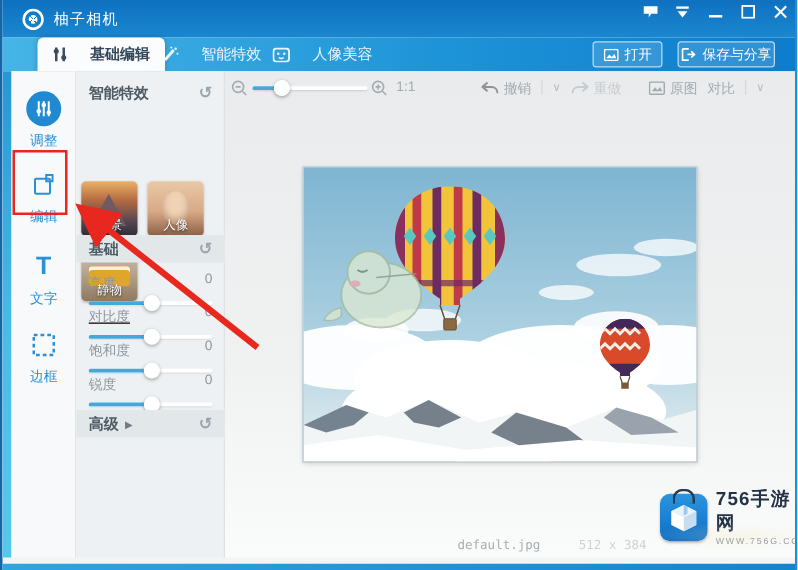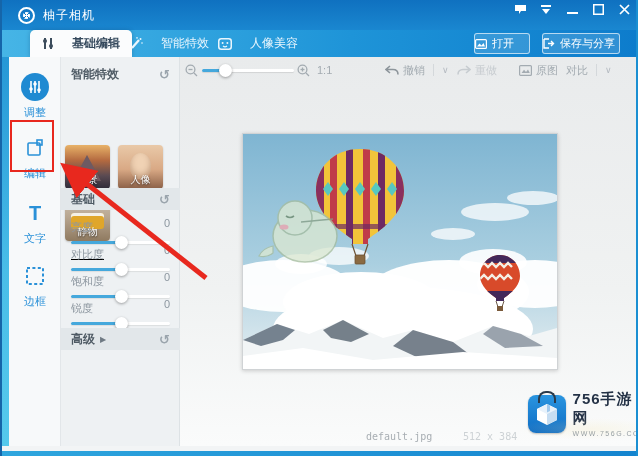--- a/index.html
+++ b/index.html
@@ -24,21 +24,21 @@
   
   .tabbar { position:absolute; left:-2px; top:30px; width:638px; height:27px;
             background:linear-gradient(90deg,#46b5e6 0%,#1e94d8 55%,#0d7ccc 100%); }
   .tab { position:absolute; top:0; height:27px; display:flex; align-items:center; gap:18px;
          color:#eaf6fd; font-size:12px; padding:0 12px; cursor:pointer; }
   .tab.active { background:#fbfcfd; border-radius:5px 5px 0 0; color:#34485c; font-weight:bold;
                 box-shadow:0 0 4px rgba(0,40,80,.25); }
   .tab .ticon { display:flex; }
   .hdr-btn { position:absolute; top:3px; height:21px; border:1px solid rgba(255,255,255,.65);
              background:rgba(255,255,255,.14); border-radius:3px; color:#fff; font-size:11px;
-             display:flex; align-items:center; gap:5px; cursor:pointer; }
+             display:flex; align-items:center; justify-content:center; gap:5px; cursor:pointer; }
 
   
   .navstrip { position:absolute; left:0; top:57px; width:59px; height:389px; background:#f7f9fa;
               border-right:1px solid #e2e6e9; }
   .nav-gradient { position:absolute; left:0; top:0; width:7px; height:100%;
                   background:linear-gradient(180deg,#2697d6 0%,#49bde8 55%,#55c9ec 100%); }
   .nav-item { position:absolute; left:7px; width:52px; text-align:center; cursor:pointer; }
   .nav-item .nicon { display:flex; justify-content:center; align-items:center; height:30px; }
   .nav-item .nlabel { font-size:11px; color:#2a91d8; margin-top:3px; display:block; }
   .nav-circle { width:28px; height:28px; border-radius:50%; background:#1f8ad2; display:flex;

